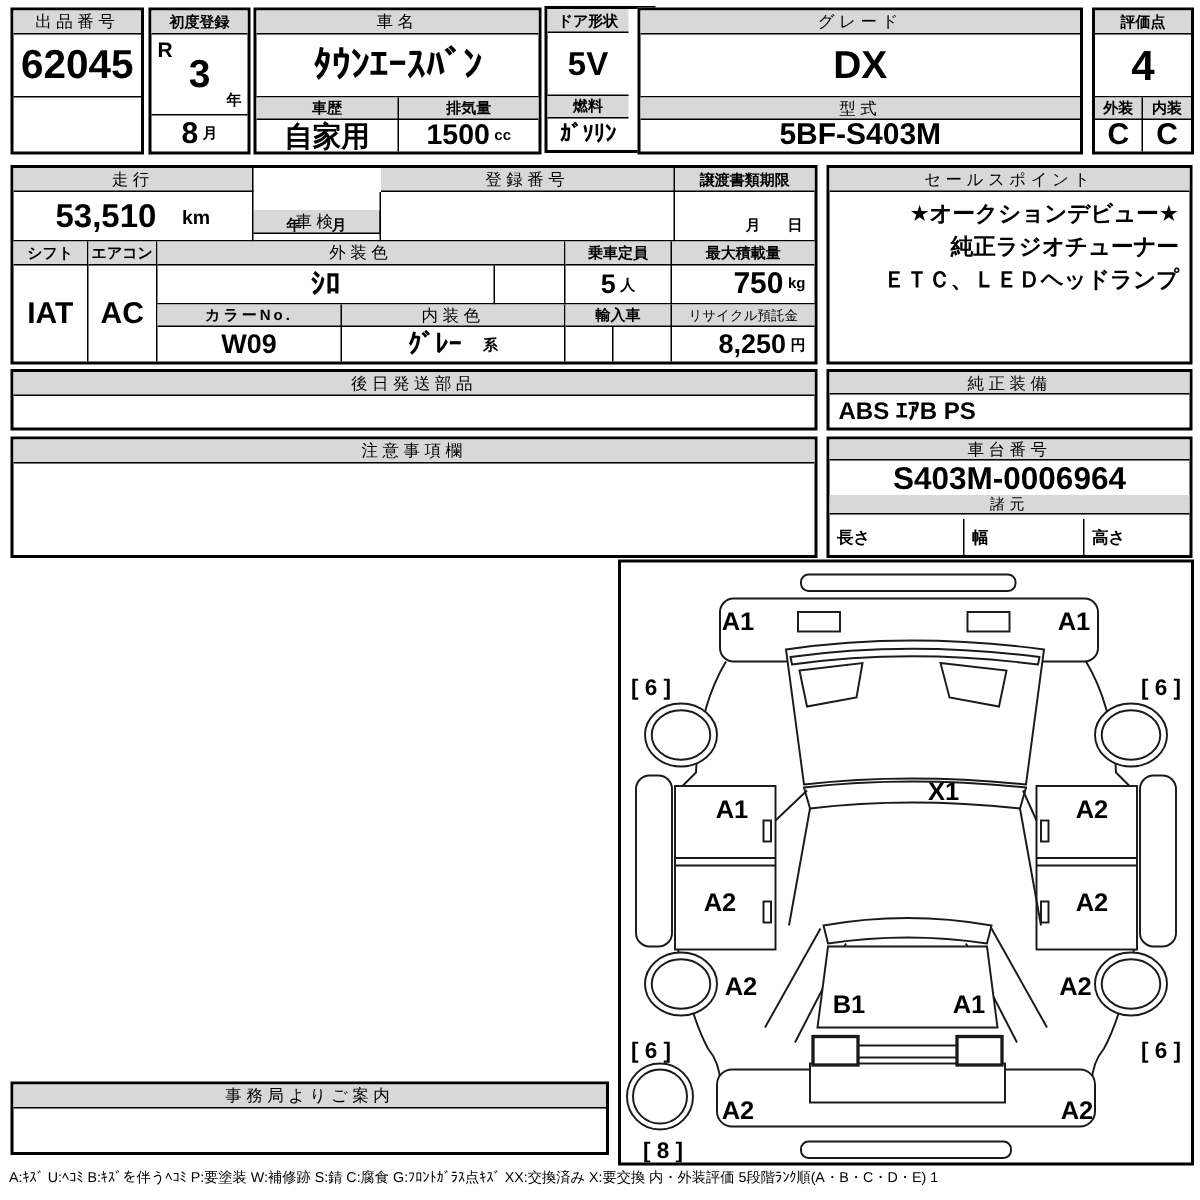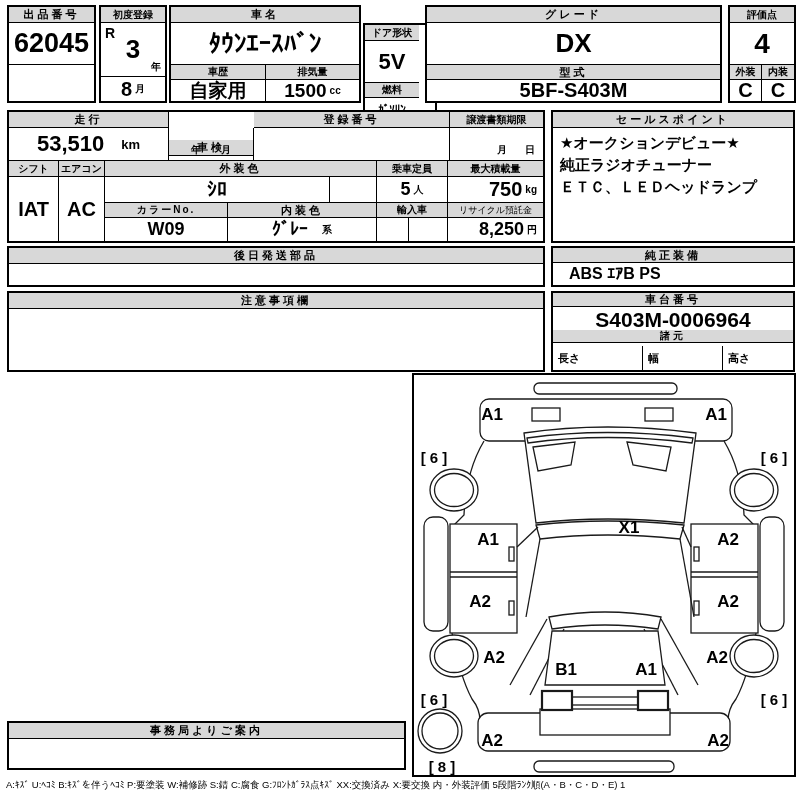--- a/index.html
+++ b/index.html
@@ -3,26 +3,26 @@
 <meta charset="utf-8">
 <style>
   html,body{margin:0;padding:0;background:#fff;}
   .sheet{position:relative;width:800px;height:800px;background:#fff;
          font-family:"Liberation Sans","DejaVu Sans",sans-serif;color:#000;overflow:hidden;}
   .box{position:absolute;box-sizing:border-box;border:2px solid #000;background:#fff;}
   .cell{position:absolute;box-sizing:border-box;display:flex;align-items:center;justify-content:center;overflow:hidden;white-space:nowrap;}
   .gray{background:#d8d8d8;}
   .bb{border-bottom:1.5px solid #000;}
   .br{border-right:1.5px solid #000;}
-  .hd{font-weight:bold;font-size:11px;letter-spacing:3px;}
+  .hd{font-weight:normal;font-size:11px;letter-spacing:3px;}
   .hd0{font-weight:bold;font-size:10px;letter-spacing:0;}
   .b{font-weight:bold;}
   .unit{font-size:10px;font-weight:bold;margin-left:3px;}
   .left{justify-content:flex-start;}
-  .lines{position:absolute;box-sizing:border-box;font-weight:bold;font-size:16px;line-height:23px;padding:4px 7px;text-align:left;}
+  .lines{position:absolute;box-sizing:border-box;font-weight:bold;font-size:16px;line-height:23px;padding:4px 7px;text-align:right;}
   svg text{font-family:"Liberation Sans","DejaVu Sans",sans-serif;font-weight:bold;fill:#000;text-anchor:middle;}
   .legend{position:absolute;left:6px;top:779px;width:792px;font-size:9.5px;letter-spacing:0;white-space:nowrap;}
 </style>
 </head>
 <body>
 
 <div class="sheet">
 
   <div class="box" style="left:7px;top:5px;width:89px;height:98px;">
     <div class="cell gray bb hd" style="left:0;top:0;width:85px;height:16px;">出品番号</div>
@@ -47,25 +47,25 @@
     <div class="cell bb b" style="left:0;top:16px;width:188px;height:42px;font-size:25px;">ﾀｳﾝｴｰｽﾊﾞﾝ</div>
     <div class="cell gray bb br hd0" style="left:0;top:58px;width:95px;height:15px;">車歴</div>
     <div class="cell gray bb hd0" style="left:95px;top:58px;width:93px;height:15px;">排気量</div>
     <div class="cell br b" style="left:0;top:73px;width:95px;height:21px;font-size:19px;">自家用</div>
     <div class="cell" style="left:95px;top:73px;width:93px;height:21px;">
       <span class="b" style="font-size:19px;">1500</span>
       <span class="unit">cc</span>
     </div>
   </div>
 
-  <div class="box" style="left:363px;top:23px;width:74px;height:98px;">
+  <div class="box" style="left:363px;top:4px;width:74px;height:98px;">
     <div class="cell gray bb hd0" style="left:0;top:0;width:54px;height:16px;">ドア形状</div>
     <div class="cell bb b" style="left:0;top:16px;width:54px;height:42px;font-size:22px;">5V</div>
     <div class="cell gray bb hd0" style="left:0;top:58px;width:54px;height:15px;">燃料</div>
-    <div class="cell b" style="left:0;top:73px;width:54px;height:21px;font-size:11px;">ｶﾞｿﾘﾝ</div>
+    <div class="cell b" style="left:0;top:73px;width:54px;height:21px;font-size:15px;font-family:Liberation Mono, monospace;">ｶﾞｿﾘﾝ</div>
   </div>
 
   <div class="box" style="left:425px;top:5px;width:297px;height:98px;">
     <div class="cell gray bb hd" style="left:0;top:0;width:293px;height:16px;">グレード</div>
     <div class="cell bb b" style="left:0;top:16px;width:293px;height:42px;font-size:26px;">DX</div>
     <div class="cell gray bb hd" style="left:0;top:58px;width:293px;height:15px;">型式</div>
     <div class="cell b" style="left:0;top:73px;width:293px;height:21px;font-size:20px;">5BF-S403M</div>
   </div>
 
   <div class="box" style="left:728px;top:5px;width:68px;height:98px;">
@@ -143,21 +143,21 @@
       <div>純正ラジオチューナー</div>
       <div>ＥＴＣ、ＬＥＤヘッドランプ</div>
     </div>
   </div>
 
   <div class="box" style="left:7px;top:246px;width:538px;height:41px;">
     <div class="cell gray bb hd" style="left:0;top:0;width:534px;height:16px;">後日発送部品</div>
   </div>
   <div class="box" style="left:551px;top:246px;width:244px;height:41px;">
     <div class="cell gray bb hd" style="left:0;top:0;width:240px;height:15px;">純正装備</div>
-    <div class="cell left b" style="left:0;top:15px;width:240px;height:22px;font-size:16px;padding-left:16px;">ABS ｴｱB PS</div>
+    <div class="cell left b" style="left:0;top:15px;width:240px;height:22px;font-size:16px;padding-left:6px;">ABS ｴｱB PS</div>
   </div>
 
   <div class="box" style="left:7px;top:291px;width:538px;height:81px;">
     <div class="cell gray bb hd" style="left:0;top:0;width:534px;height:16px;">注意事項欄</div>
   </div>
   <div class="box" style="left:551px;top:291px;width:244px;height:81px;">
     <div class="cell gray bb hd" style="left:0;top:0;width:240px;height:14px;">車台番号</div>
     <div class="cell bb b" style="left:0;top:14px;width:240px;height:26px;font-size:21px;">S403M-0006964</div>
     <div class="cell gray bb hd" style="left:0;top:37px;width:240px;height:13px;font-size:10px;">諸元</div>
     <div class="cell left br" style="left:0;top:53px;width:90px;height:24px;padding-left:5px;font-size:11px;font-weight:bold;">長さ</div>

